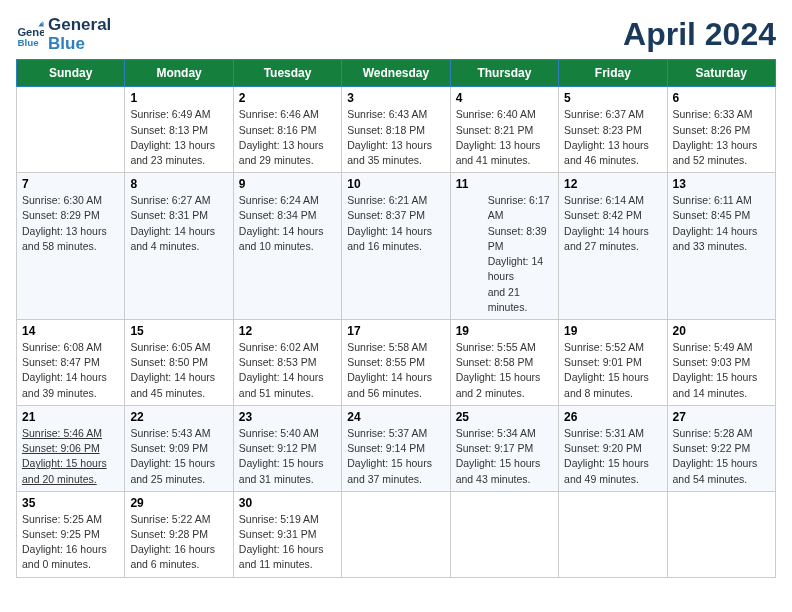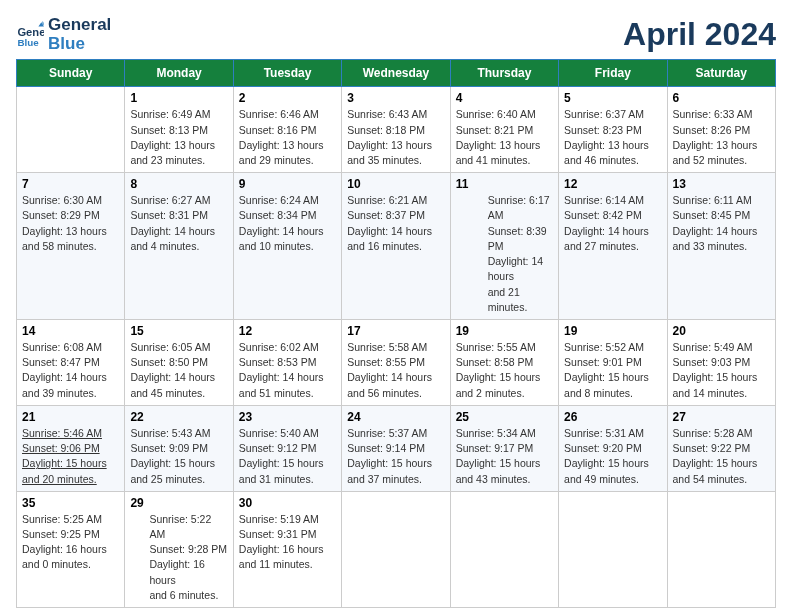--- a/index.html
+++ b/index.html
@@ -313,21 +313,21 @@
       <tr>
         <td>
           <span class="day-number">35</span>
           <div class="day-info" style="white-space: pre-line;">Sunrise: 5:25 AM
 Sunset: 9:25 PM
 Daylight: 16 hours
 and 0 minutes.</div>
         </td>
         <td>
           <span class="day-number">29</span>
-          <div class="day-info" style="white-space: pre-line; margin-left: 19px;">Sunrise: 5:22 AM
+          <div class="day-info" style="white-space: pre-line;">Sunrise: 5:22 AM
 Sunset: 9:28 PM
 Daylight: 16 hours
 and 6 minutes.</div>
         </td>
         <td>
           <span class="day-number">30</span>
           <div class="day-info" style="white-space: pre-line;">Sunrise: 5:19 AM
 Sunset: 9:31 PM
 Daylight: 16 hours
 and 11 minutes.</div>

